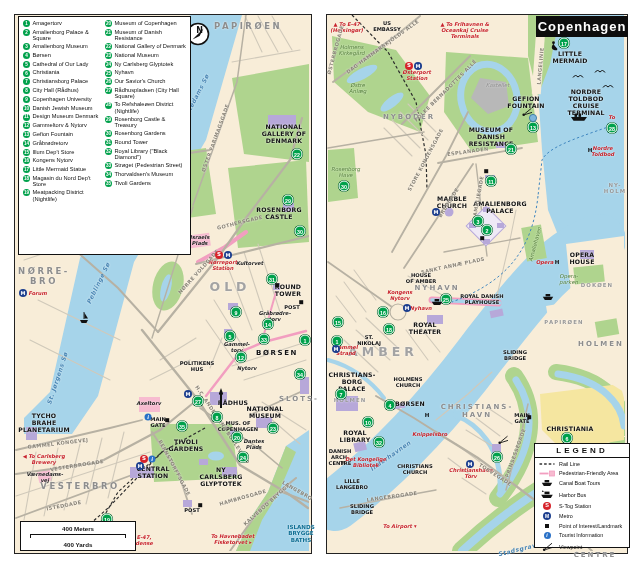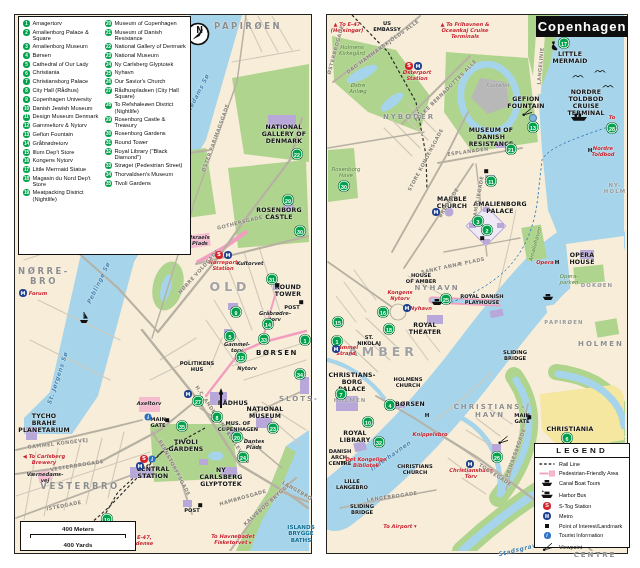--- a/index.html
+++ b/index.html
@@ -414,21 +414,21 @@
       <span class="icon sailboat" style="left: 84px; top: 318px;">
         <svg width="10" height="13">
           <path d="M5,0.5 L5,7.5" stroke="#111" stroke-width="0.9"></path>
           <path d="M5.4,1.2 L5.4,7 L9,7 Z" fill="#111"></path>
           <path d="M1,8.5 L9,8.5 L7.4,11.5 L2.6,11.5 Z" fill="#111"></path>
         </svg>
       </span>
       <div class="lbl district" style="left: 409px; top: 118px;">NYBODER</div>
       <div class="lbl district" style="left: 437px; top: 289px;">NYHAVN</div>
       <div class="lbl bigname" style="left: 383px; top: 352px;">AMBER</div>
-      <div class="lbl district" style="left: 477px; top: 412px; margin-left: 13px;">CHRISTIANS-
+      <div class="lbl district" style="left: 477px; top: 412px;">CHRISTIANS-
 HAVN</div>
       <div class="lbl district" style="left: 601px; top: 345px;">HOLMEN</div>
       <div class="lbl district-sm" style="left: 350px; top: 400px;">HOLMEN</div>
       <div class="lbl district-sm" style="left: 597px; top: 285px;">DOKØEN</div>
       <div class="lbl district-sm" style="left: 564px; top: 322px;">PAPIRØEN</div>
       <div class="lbl district" style="left: 595px; top: 556px;">CENTRE</div>
       <div class="lbl district-sm" style="left: 615px; top: 188px;">NY-
 HOLM</div>
       <div class="lbl road-t" style="left: 541px; top: 66px; transform: translate(-50%, -50%) rotate(-85deg);">LANGELINIE</div>
       <div class="lbl water-t" style="left: 522px; top: 549px; transform: translate(-50%, -50%) rotate(-14deg);">Stadsgraven</div>

